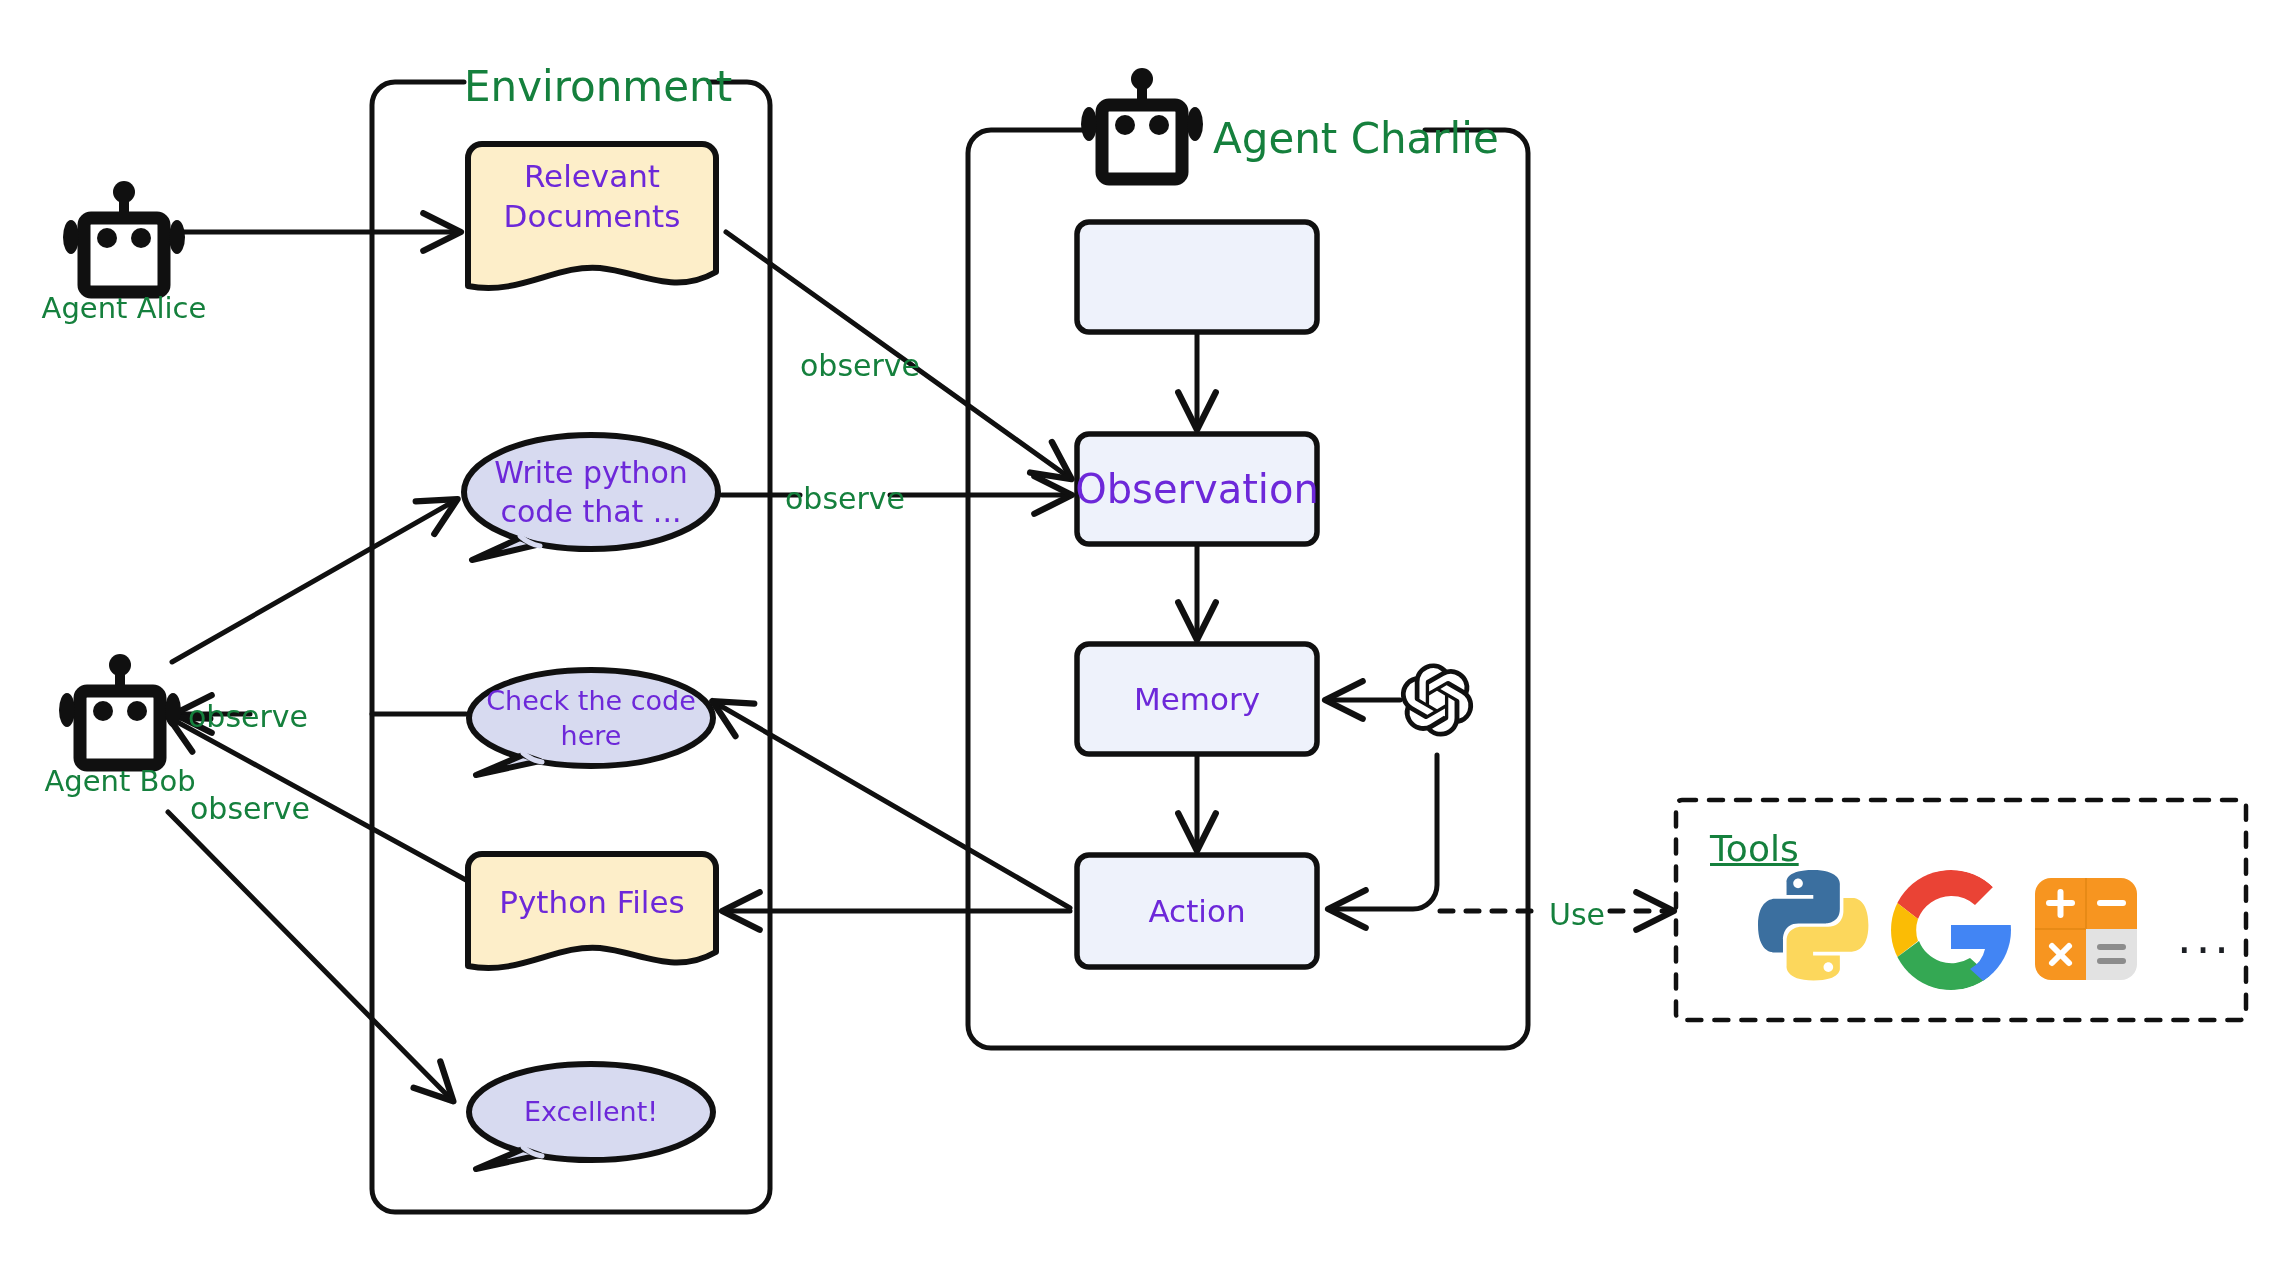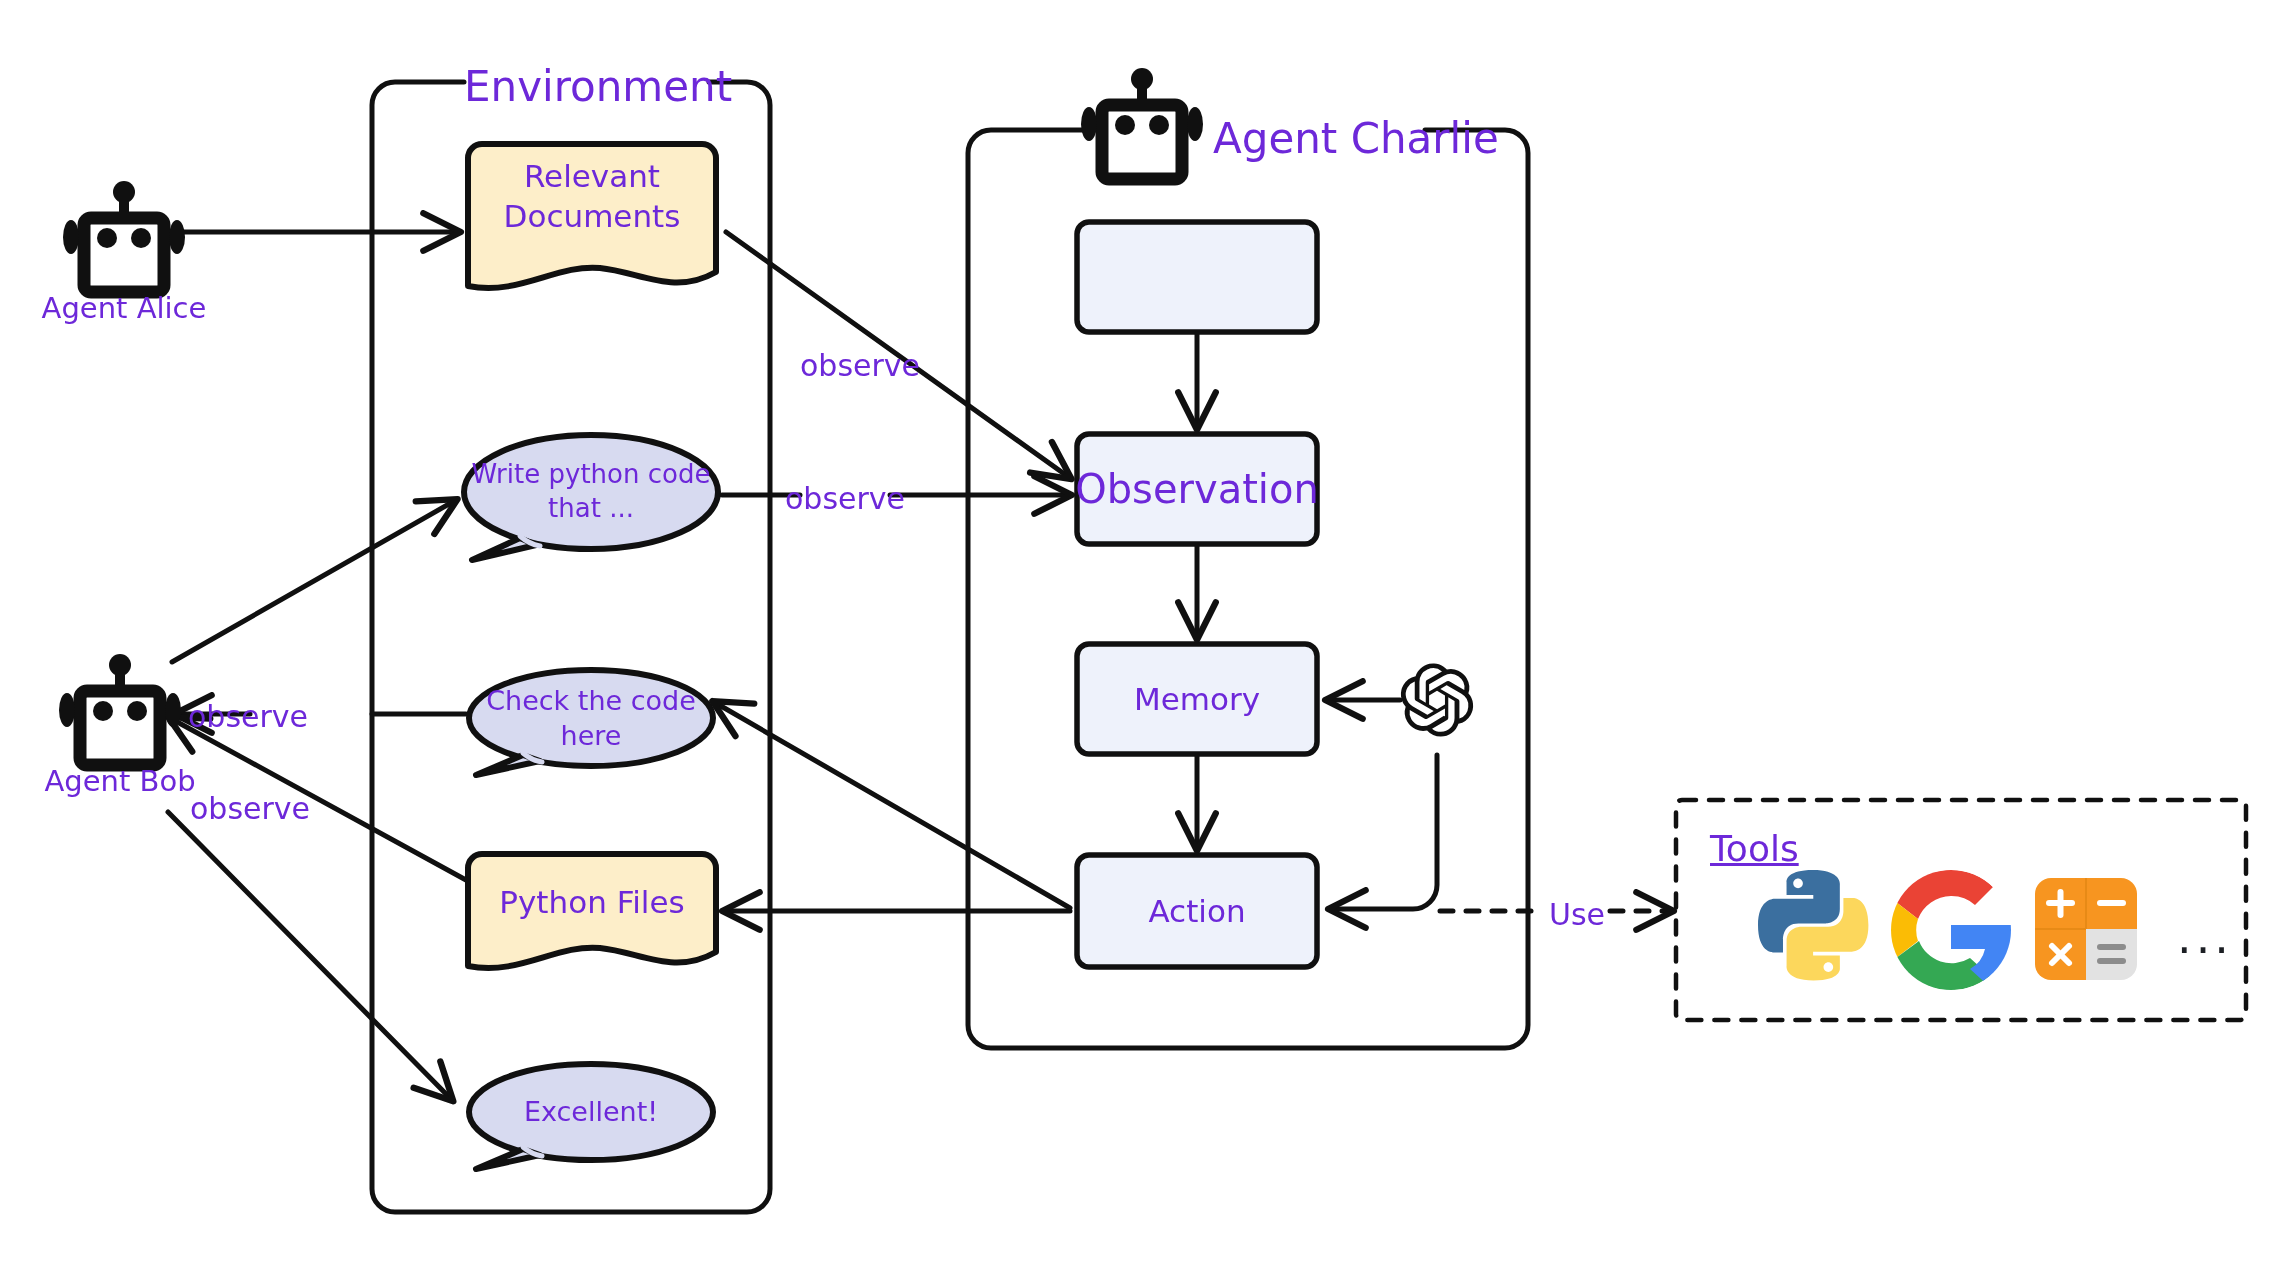--- a/index.html
+++ b/index.html
@@ -3,21 +3,21 @@
 <meta charset="utf-8">
 <style>
   html,body{margin:0;padding:0;background:#ffffff;}
   body{
     font-family:"DejaVu Sans", sans-serif;
     width:2284px;height:1262px;position:relative;overflow:hidden;
   }
   #stage{position:absolute;left:0;top:0;width:2284px;height:1262px;}
   svg#canvas{position:absolute;left:0;top:0;width:2284px;height:1262px;}
   .lbl{
-    position:absolute;color:#6d28d9;font-family:"DejaVu Sans", sans-serif;
+    position:absolute;color:#15803d;font-family:"DejaVu Sans", sans-serif;
     white-space:pre;line-height:1.28;text-align:center;
   }
   .node-text{
     position:absolute;display:flex;align-items:center;justify-content:center;
     text-align:center;color:#6d28d9;font-family:"DejaVu Sans", sans-serif;
     line-height:1.3;pointer-events:none;
   }
   .agent-name{font-size:29px;}
   .edge-label{font-size:30px;}
   .title-label{font-size:42px;}
@@ -222,21 +222,21 @@
 
   <div class="lbl tools-title" style="left:1710px;top:826px;width:160px;text-align:left;">Tools</div>
 
   <div class="lbl agent-name" style="left:24px;top:290px;width:200px;">Agent Alice</div>
 
   <div class="lbl agent-name" style="left:20px;top:763px;width:200px;">Agent Bob</div>
 
   <div class="node-text" style="left:468px;top:148px;width:248px;height:96px;font-size:31px;">Relevant
 Documents</div>
 
-  <div class="node-text" style="left:464px;top:446px;width:254px;height:92px;font-size:26px;">Write python
+  <div class="node-text" style="left:464px;top:446px;width:254px;height:92px;font-size:30px;">Write python
 code that ...</div>
 
   <div class="node-text" style="left:474px;top:676px;width:234px;height:84px;font-size:27px;">Check the code
 here</div>
 
   <div class="node-text" style="left:474px;top:1072px;width:234px;height:80px;font-size:27px;">Excellent!</div>
 
   <div class="node-text" style="left:468px;top:862px;width:248px;height:80px;font-size:31px;">Python Files</div>
 
 

